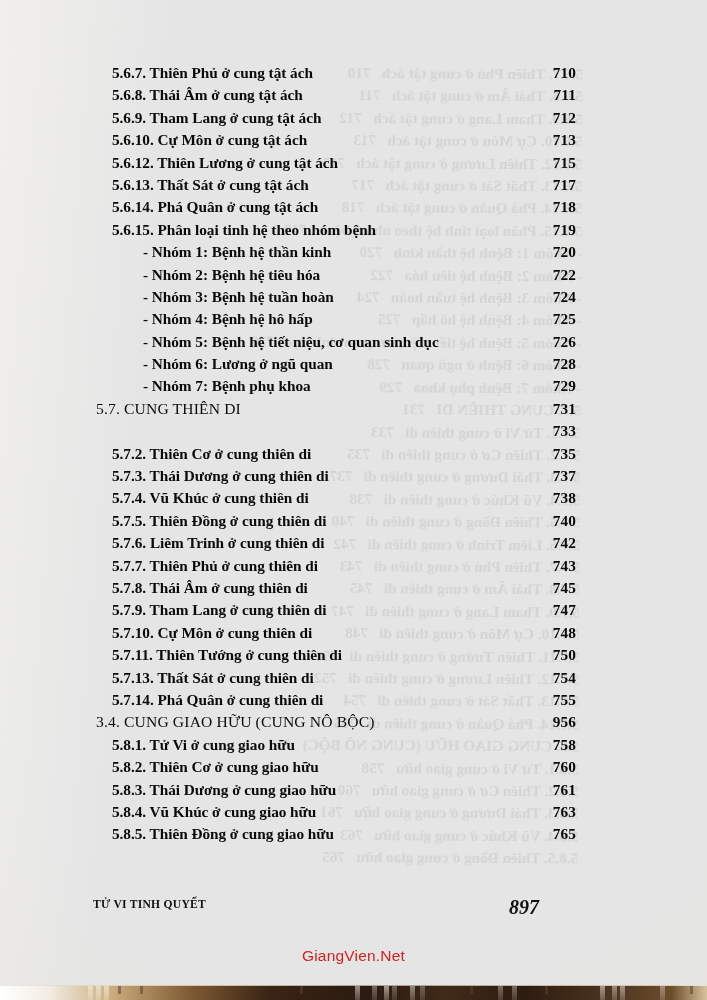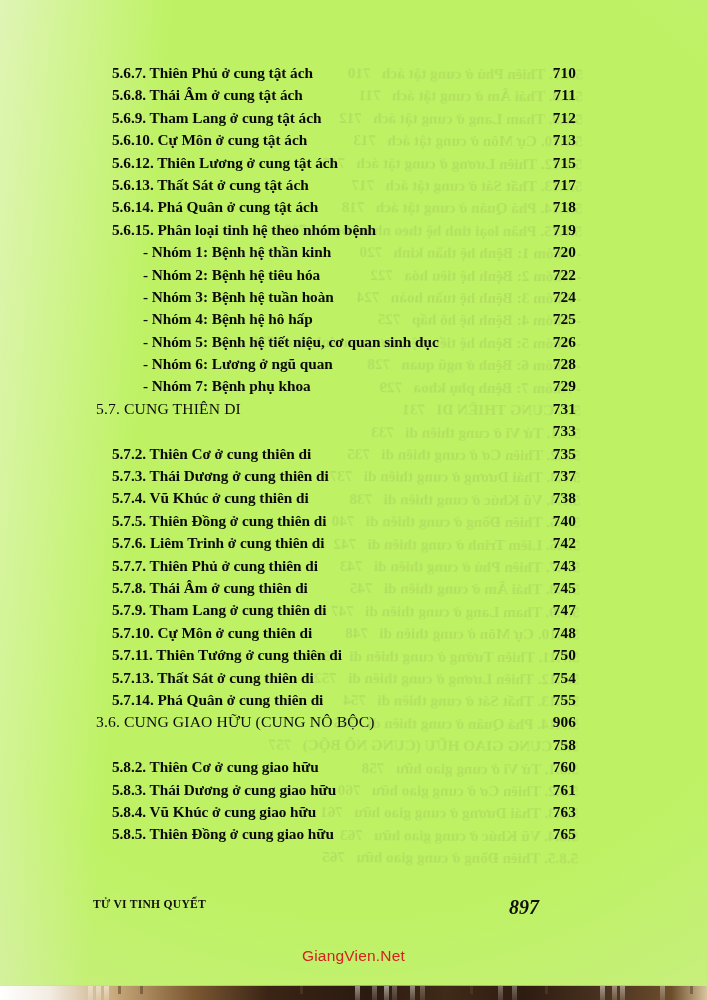--- a/index.html
+++ b/index.html
@@ -6,21 +6,21 @@
   html, body {
     margin: 0;
     padding: 0;
     background: #ffffff;
   }
   .page {
     position: relative;
     width: 707px;
     height: 1000px;
     margin: 0;
-    background: #bef264;
+    background: #e5e5e5;
     overflow: hidden;
     font-family: "Liberation Serif", "DejaVu Serif", serif;
     -webkit-font-smoothing: antialiased;
   }
 
   
   .paper-tint {
     position: absolute;
     inset: 0;
     background:
@@ -341,24 +341,25 @@
         </div>
         <div class="row lvl-entry">
           <span class="label">5.7.13. Thất Sát ở cung thiên di</span>
           <span class="pageno">754</span>
         </div>
         <div class="row lvl-entry">
           <span class="label">5.7.14. Phá Quân ở cung thiên di</span>
           <span class="pageno">755</span>
         </div>
         <div class="row lvl-section">
-          <span class="label">3.6. CUNG GIAO HỮU (CUNG NÔ BỘC)</span>
-          <span class="pageno">906</span>
-        </div>
-        <div class="row lvl-entry">
+          <span class="label">3.4. CUNG GIAO HỮU (CUNG NÔ BỘC)</span>
+          <span class="pageno">956</span>
+        </div>
+        <div class="row lvl-entry">
+          <span class="label">5.8.1. Tử Vi ở cung giao hữu</span>
           <span class="pageno">758</span>
         </div>
         <div class="row lvl-entry">
           <span class="label">5.8.2. Thiên Cơ ở cung giao hữu</span>
           <span class="pageno">760</span>
         </div>
         <div class="row lvl-entry">
           <span class="label">5.8.3. Thái Dương ở cung giao hữu</span>
           <span class="pageno">761</span>
         </div>

